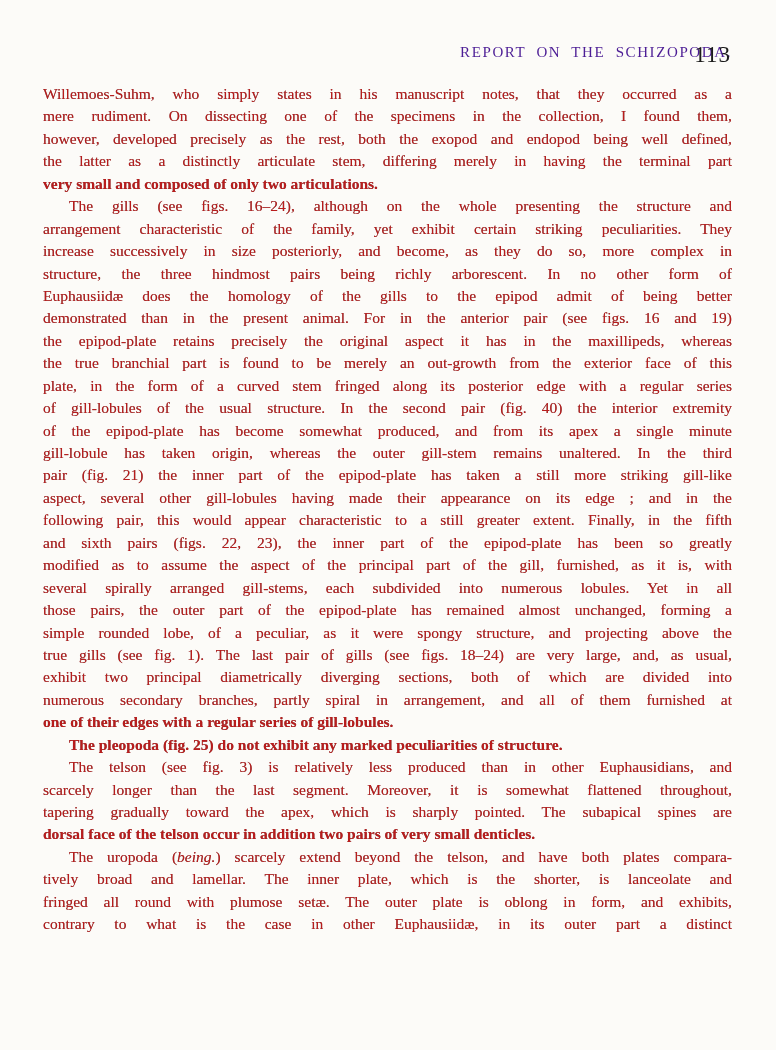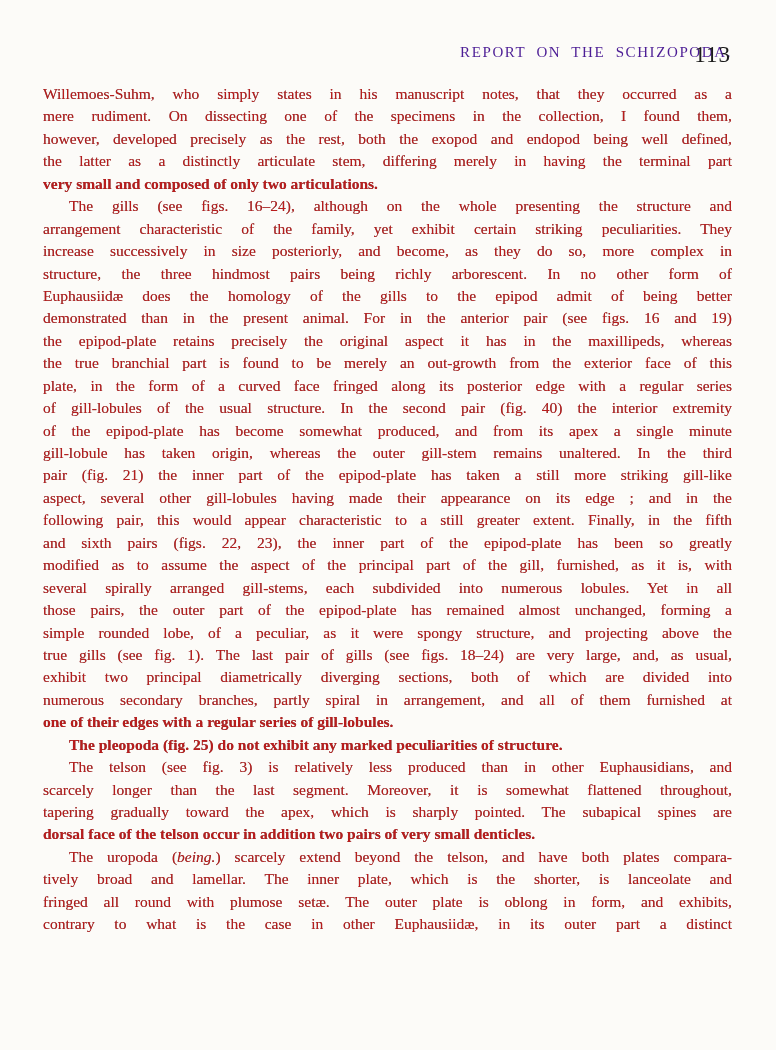--- a/index.html
+++ b/index.html
@@ -81,21 +81,21 @@
       </div>
       <div>
         <div class="line indent">The gills (see figs. 16–24), although on the whole presenting the structure and</div>
         <div class="line">arrangement characteristic of the family, yet exhibit certain striking peculiarities.  They</div>
         <div class="line">increase successively in size posteriorly, and become, as they do so, more complex in</div>
         <div class="line">structure, the three hindmost pairs being richly arborescent.  In no other form of</div>
         <div class="line">Euphausiidæ does the homology of the gills to the epipod admit of being better</div>
         <div class="line">demonstrated than in the present animal.  For in the anterior pair (see figs. 16 and 19)</div>
         <div class="line">the epipod-plate retains precisely the original aspect it has in the maxillipeds, whereas</div>
         <div class="line">the true branchial part is found to be merely an out-growth from the exterior face of this</div>
-        <div class="line">plate, in the form of a curved face fringed along its posterior edge with a regular series</div>
+        <div class="line">plate, in the form of a curved stem fringed along its posterior edge with a regular series</div>
         <div class="line">of gill-lobules of the usual structure.  In the second pair (fig. 40) the interior extremity</div>
         <div class="line">of the epipod-plate has become somewhat produced, and from its apex a single minute</div>
         <div class="line">gill-lobule has taken origin, whereas the outer gill-stem remains unaltered.  In the third</div>
         <div class="line">pair (fig. 21) the inner part of the epipod-plate has taken a still more striking gill-like</div>
         <div class="line">aspect, several other gill-lobules having made their appearance on its edge ; and in the</div>
         <div class="line">following pair, this would appear characteristic to a still greater extent.  Finally, in the fifth</div>
         <div class="line">and sixth pairs (figs. 22, 23), the inner part of the epipod-plate has been so greatly</div>
         <div class="line">modified as to assume the aspect of the principal part of the gill, furnished, as it is, with</div>
         <div class="line">several spirally arranged gill-stems, each subdivided into numerous lobules.  Yet in all</div>
         <div class="line">those pairs, the outer part of the epipod-plate has remained almost unchanged, forming a</div>

